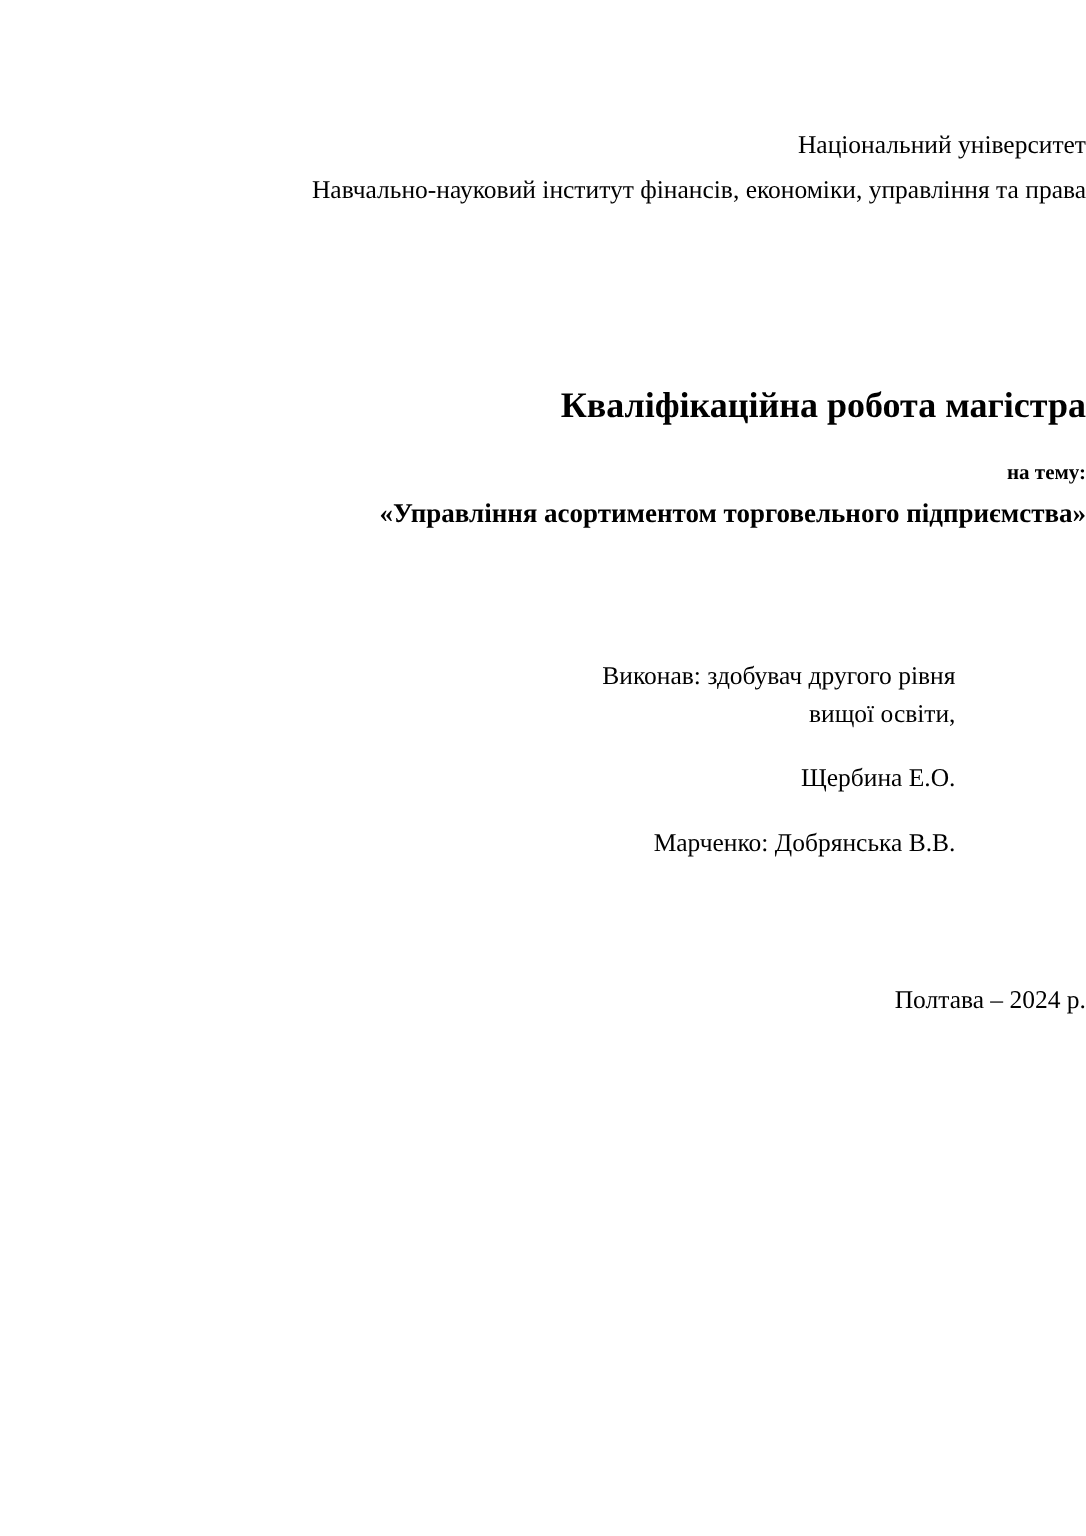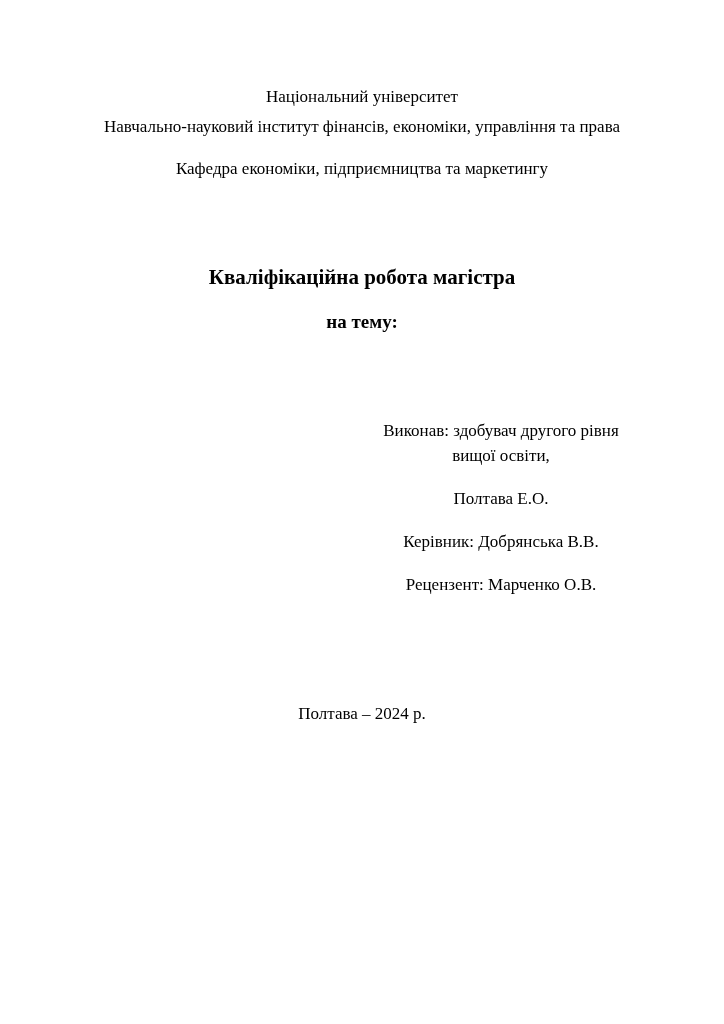--- a/index.html
+++ b/index.html
@@ -11,80 +11,79 @@
     position: relative;
     width: 724px;
     height: 1024px;
     background: #ffffff;
     color: #000000;
     font-family: "Liberation Serif", "DejaVu Serif", serif;
     overflow: hidden;
     box-sizing: border-box;
     padding-top: 85px;
   }
-  .center { text-align: center; font-family: Liberation Serif, serif; }
+  .center { text-align: right; font-family: Liberation Serif, serif; }
   .hdr-line {
     font-size: 17px;
     line-height: 24px;
   }
   .institute { margin-top: 6px; }
   .department { margin-top: 18px; }
   .main-title {
-    margin-top: 82px;
-    font-size: 21px;
+    margin-top: 118px;
+    font-size: 24px;
     line-height: 29px;
     font-weight: bold;
   }
   .subtitle {
     margin-top: 17px;
-    font-size: 19px;
+    font-size: 14px;
     line-height: 26px;
     font-weight: bold;
   }
   .topic {
     font-size: 18px;
     line-height: 26px;
     font-weight: bold;
   }
   .credits {
     margin-top: 83px;
     margin-left: 365px;
     width: 272px;
     font-size: 17px;
     line-height: 25px;
-    text-align: center;
+    text-align: right;
   }
   .credits p {
     margin: 0 0 18px 0;
   }
   .footer {
-    margin-top: 104px;
+    margin-top: 80px;
     font-size: 17px;
     line-height: 25px;
   }
 </style>
 </head>
 <body>
 
 <div class="page">
 
   <div class="center hdr-line">Національний університет</div>
 
 
   <div class="center hdr-line institute">Навчально-науковий інститут фінансів, економіки, управління та права</div>
 
-  <div class="center hdr-line department">Кафедра економіки, підприємництва та маркетингу</div>
 
   <div class="center main-title">Кваліфікаційна робота магістра</div>
 
   <div class="center subtitle">на тему:</div>
 
+  <div class="center topic">«Управління асортиментом торговельного підприємства»</div>
 
   <div class="credits">
     <p>Виконав: здобувач другого рівня вищої освіти,</p>
-    <p>Полтава Е.О.</p>
-    <p>Керівник: Добрянська В.В.</p>
-    <p>Рецензент: Марченко О.В.</p>
+    <p>Щербина Е.О.</p>
+    <p>Марченко: Добрянська В.В.</p>
   </div>
 
   <div class="center footer">Полтава – 2024 р.</div>
 
 </div>
 
 </body></html>

